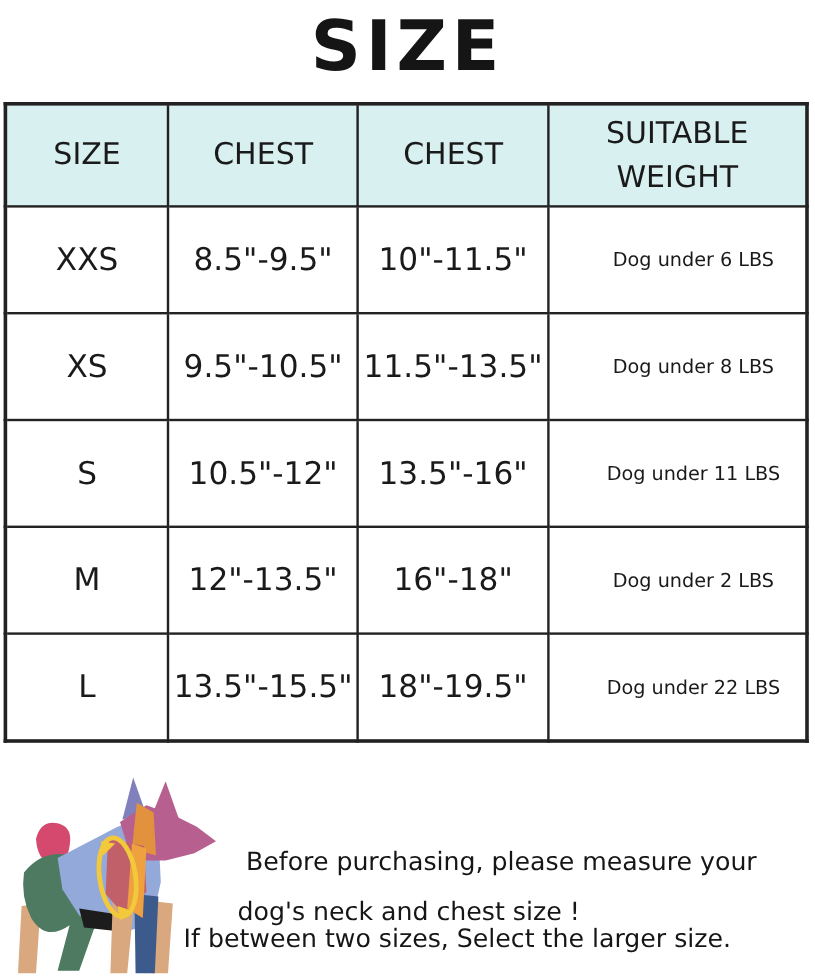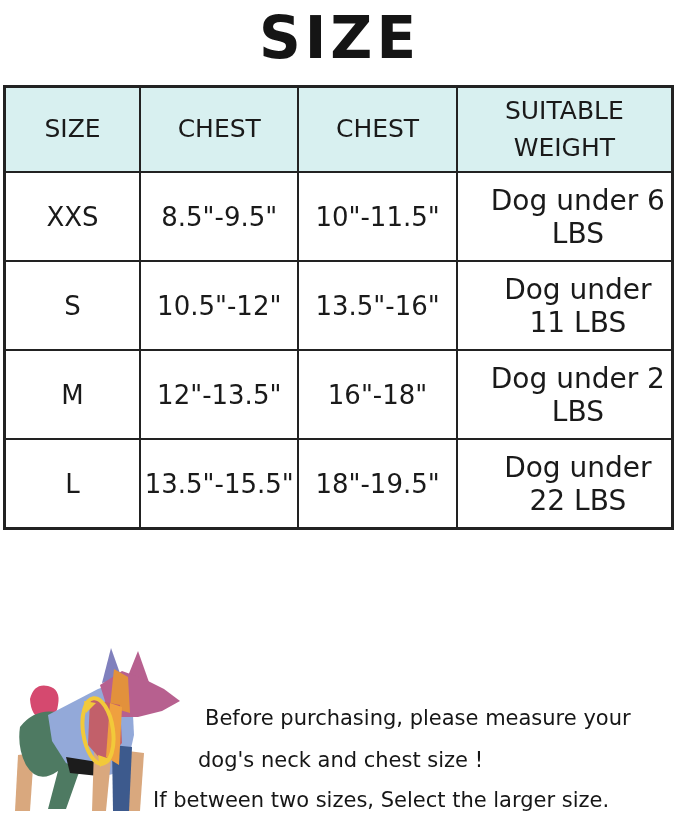--- a/index.html
+++ b/index.html
@@ -39,36 +39,36 @@
   .size-table th {
     height: 83px;
     background: #d8f0f0;
     font-size: 25px;
   }
   .size-table td {
     height: 87px;
     font-size: 26px;
     margin-top: 40px;
   }
-  .size-table td.weight-col { font-size: 28px; padding-left: 27px; }
+  .size-table td.weight-col { font-size: 16px; padding-left: 27px; }
   .th-wrap { display: inline-block; max-width: 150px; line-height: 1.45; }
   col.c1 { width: 20.3%; }
   col.c2 { width: 23.7%; }
   col.c3 { width: 23.7%; }
   col.c4 { width: 32.3%; }
   .footer-note {
     position: absolute;
     font-size: 21px;
     white-space: nowrap;
     color: #161616;
     margin-top: 28px;
   }
   .note-1 { left: 205px; top: 678px; }
   .note-2 { left: 198px; top: 720px; }
-  .note-3 { left: 153px; top: 760px; }
+  .note-3 { left: 153px; top: 742px; }
   .dog-art {
     position: absolute;
     left: 8px; top: 643px;
     width: 225px; height: 170px;
   }
 </style>
 </head>
 <body>
 
 <h1 class="page-title">SIZE</h1>
@@ -87,20 +87,26 @@
       <th><span class="th-wrap">CHEST</span></th>
       <th><span class="th-wrap">SUITABLE WEIGHT</span></th>
     </tr>
   </thead>
   <tbody>
     <tr>
       <td>XXS</td>
       <td>8.5"-9.5"</td>
       <td>10"-11.5"</td>
       <td class="weight-col">Dog under 6 LBS</td>
+    </tr>
+    <tr>
+      <td>XS</td>
+      <td>9.5"-10.5"</td>
+      <td>11.5"-13.5"</td>
+      <td class="weight-col">Dog under 8 LBS</td>
     </tr>
     <tr>
       <td>S</td>
       <td>10.5"-12"</td>
       <td>13.5"-16"</td>
       <td class="weight-col">Dog under 11 LBS</td>
     </tr>
     <tr>
       <td>M</td>
       <td>12"-13.5"</td>

